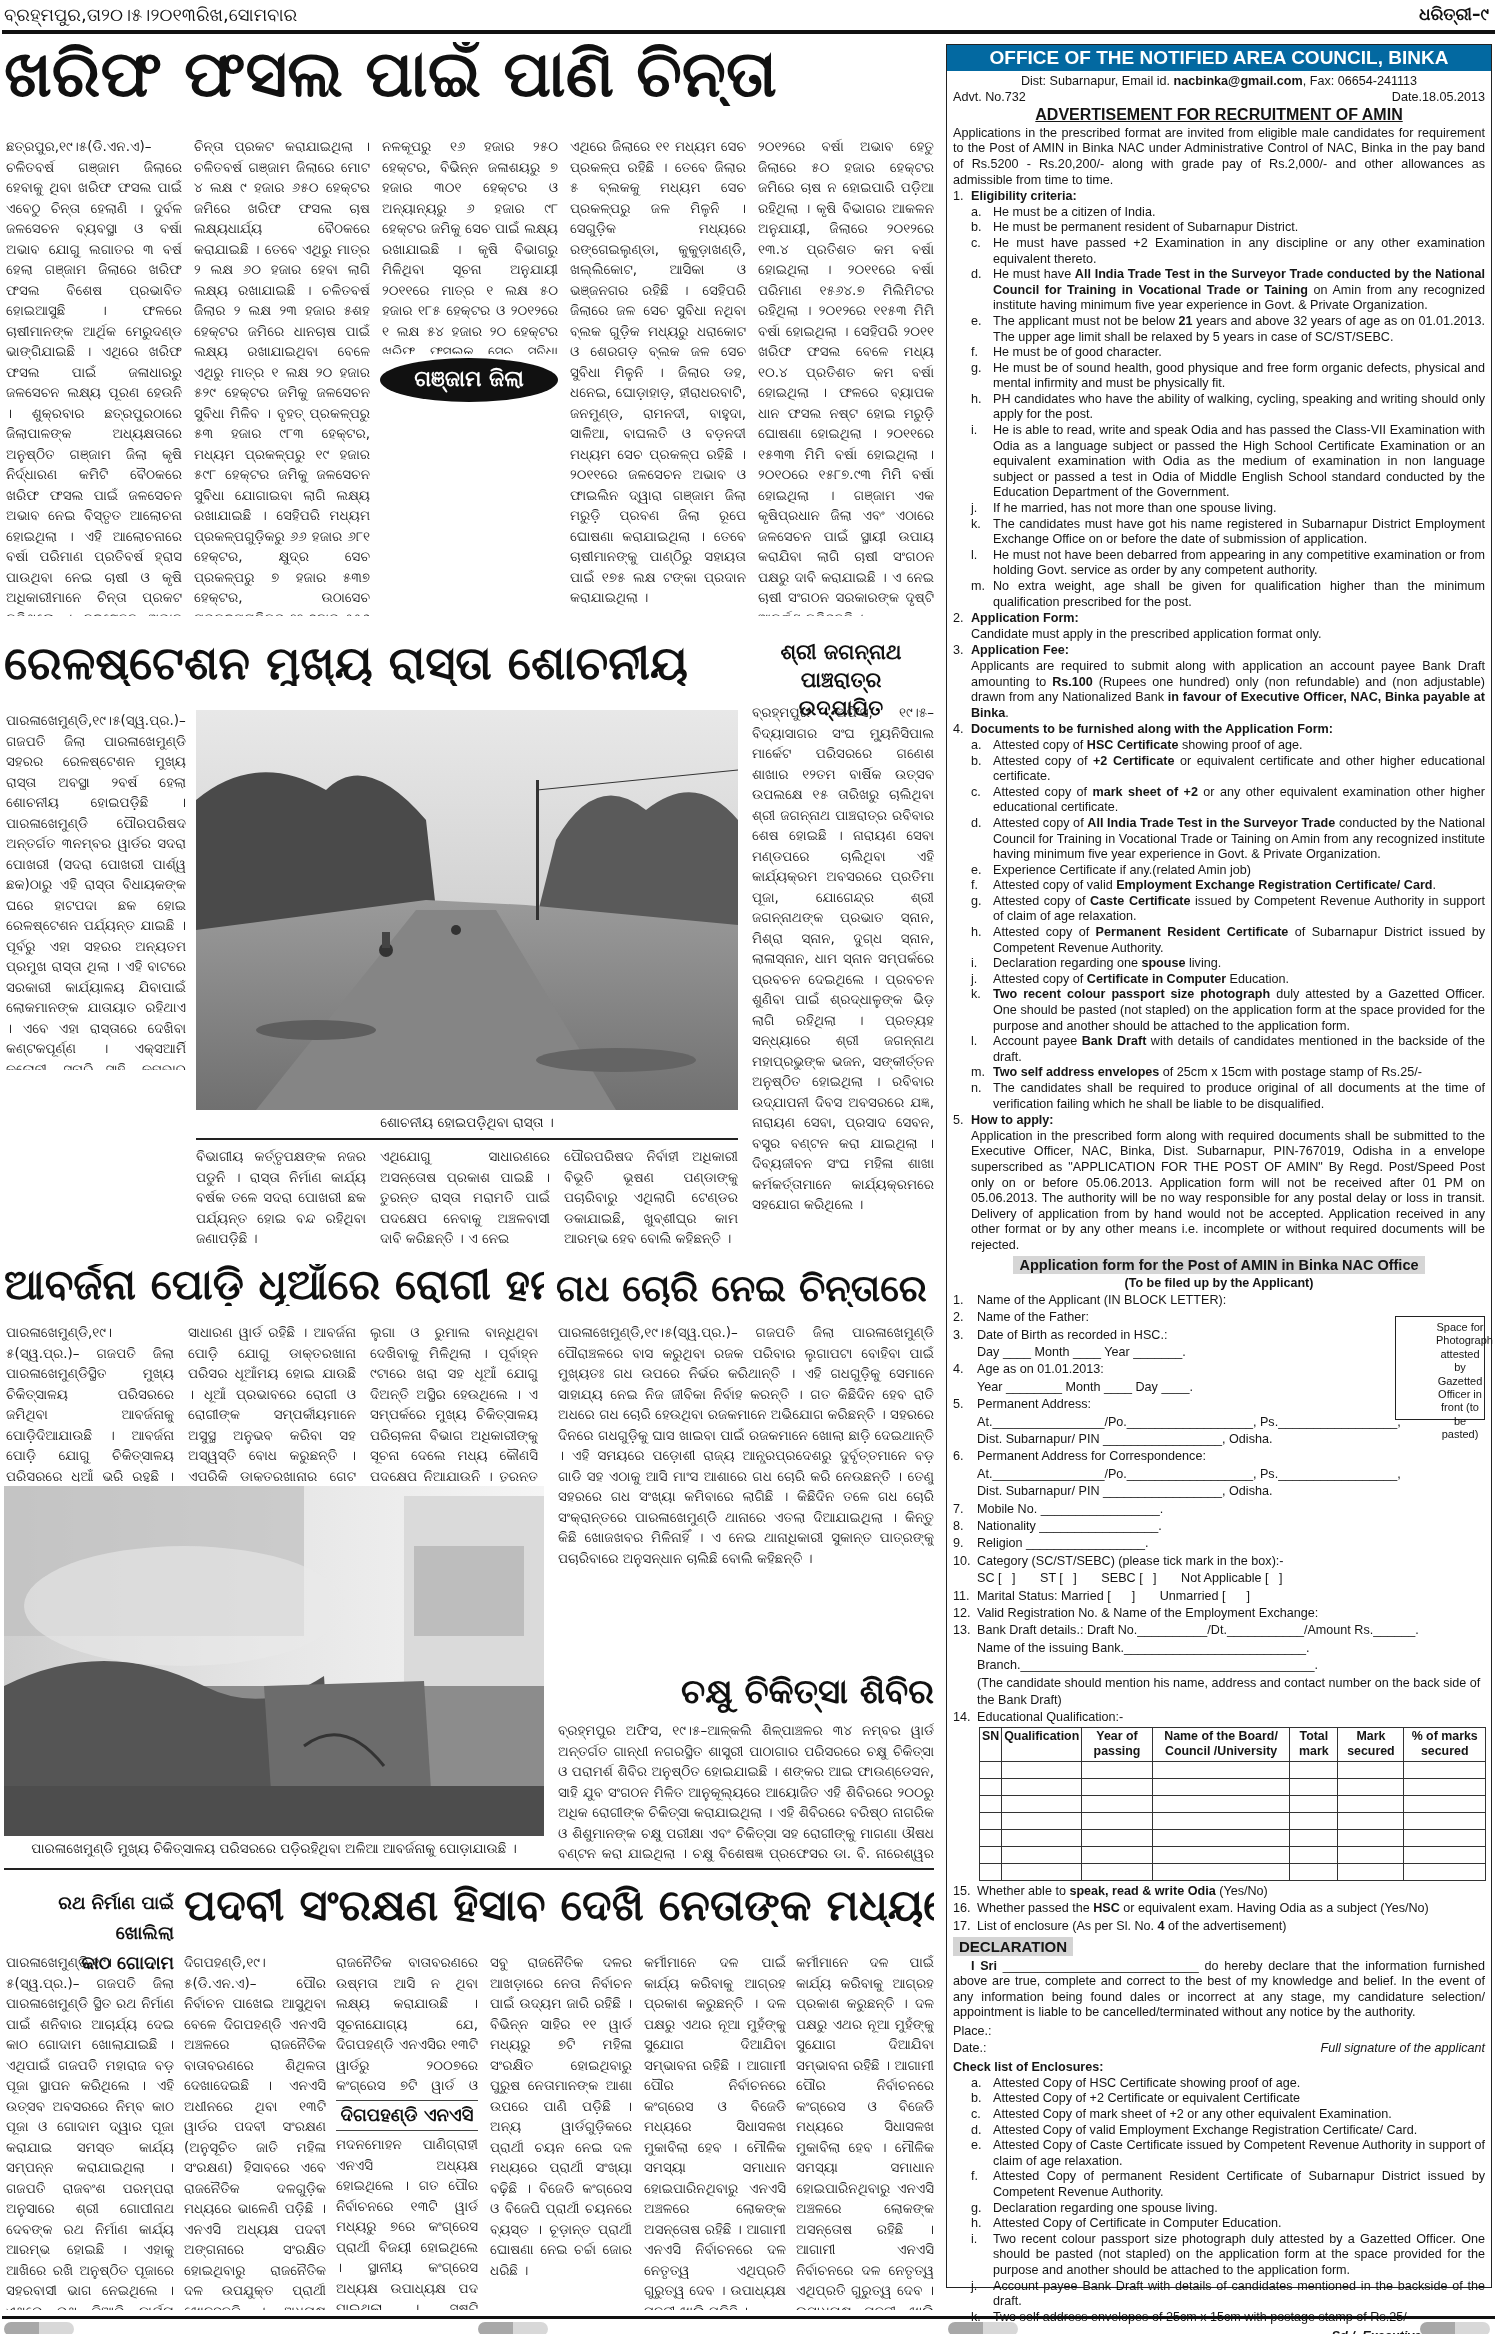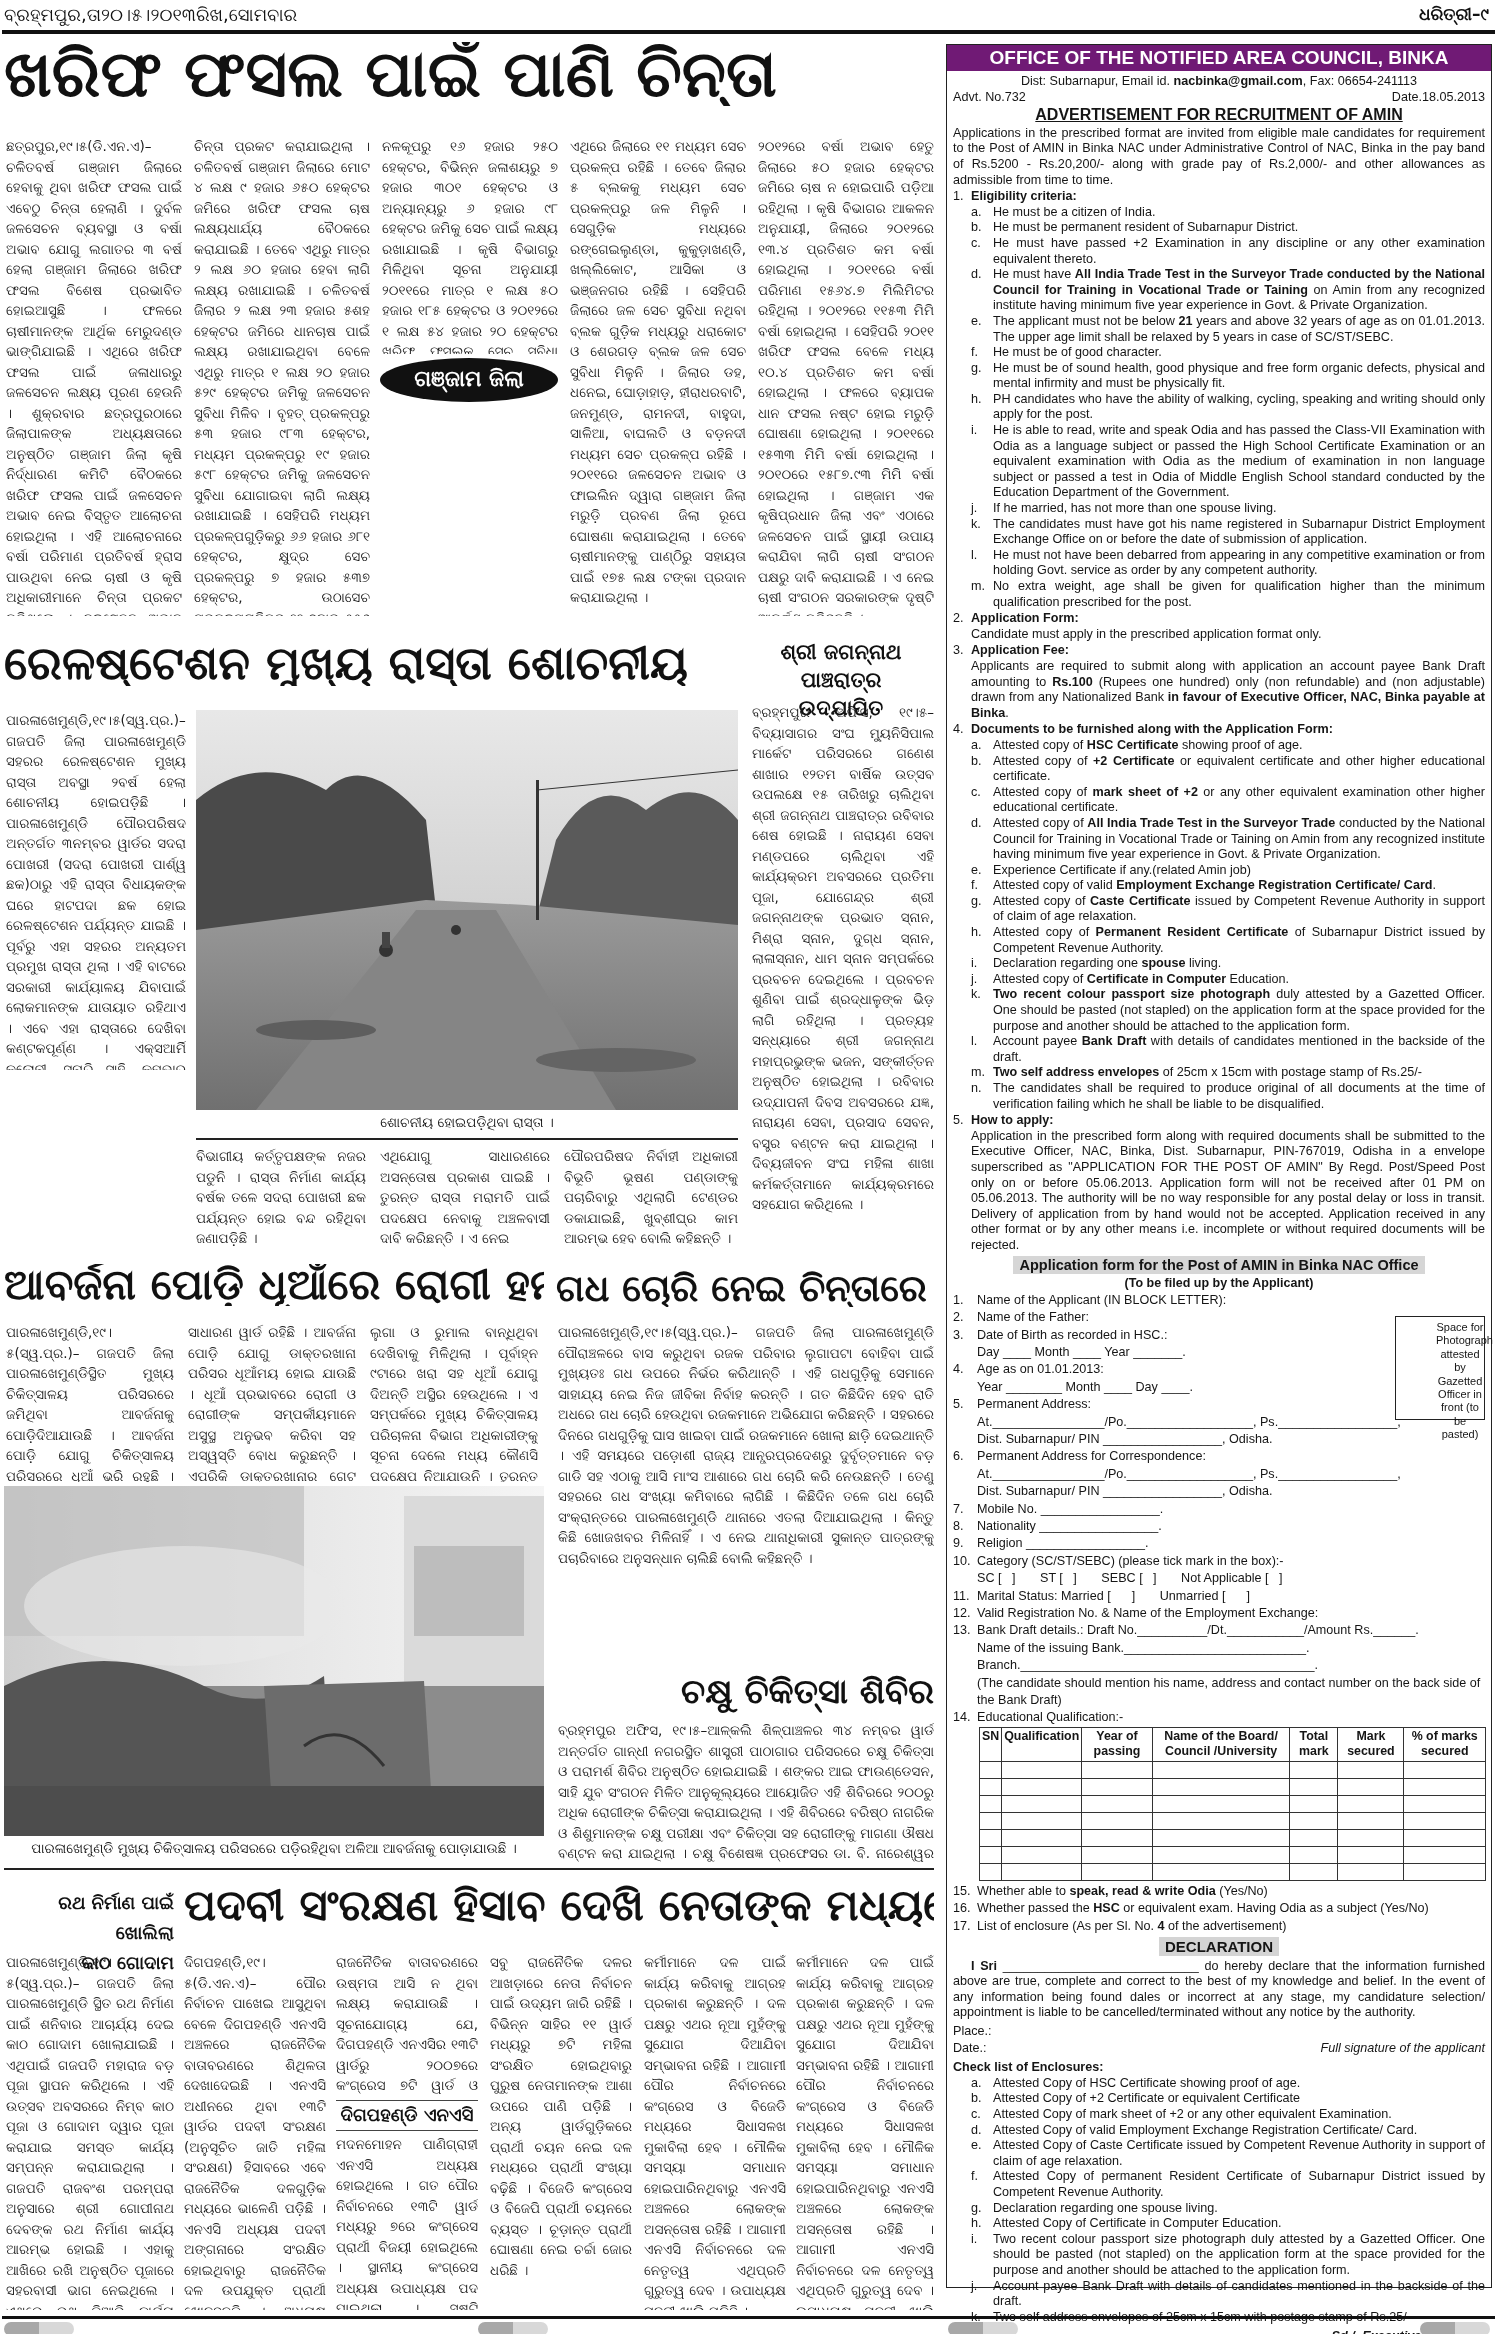--- a/index.html
+++ b/index.html
@@ -21,21 +21,21 @@
   .hr { position: absolute; height: 2px; background: #222; }
   .thinhr { position: absolute; height: 1px; background: #444; }
 
   .photo { position: absolute; overflow: hidden; }
   .caption { position: absolute; font-size: 13.5px; text-align: center; }
 
   .pill-badge { position: absolute; background: #111; color: #fff; border-radius: 50%; text-align: center; font-weight: bold; font-size: 22px; line-height: 42px; }
 
   
   .ad { position: absolute; left: 946px; top: 44px; width: 546px; height: 2244px; border: 1.5px solid #222; font-family: "Liberation Sans", sans-serif; font-size: 12.6px; line-height: 15.6px; color: #151515; }
-  .ad .ad-head { background: #701a75; color: #fff; font-weight: bold; font-size: 19px; text-align: center; height: 26px; line-height: 26px; letter-spacing: 0; white-space: nowrap; }
+  .ad .ad-head { background: #0369a1; color: #fff; font-weight: bold; font-size: 19px; text-align: center; height: 26px; line-height: 26px; letter-spacing: 0; white-space: nowrap; }
   .ad .inner { padding: 3px 6px 0 6px; }
   .ad .center { text-align: center; }
   .ad .row2 { display: flex; justify-content: space-between; gap: 21px; }
   .ad .big-title { text-align: center; font-weight: bold; font-size: 16px; text-decoration: underline; margin: 2px 0 3px; letter-spacing: 0; }
   .ad p.just { text-align: justify; }
   .ad .sec { display: flex; margin-top: 1px; }
   .ad .sec .num { width: 18px; flex: none; }
   .ad .sec .body { flex: 1; }
   .ad .item { display: flex; text-align: justify; }
   .ad .item .lbl { width: 22px; flex: none; padding-left: 0; }
@@ -45,21 +45,21 @@
   .ad .form-title { text-align: center; margin: 4px 0 2px; }
   .ad .form-title span { background: #d6d6d6; font-weight: bold; font-size: 14.5px; padding: 1px 6px; }
   .ad .form-sub { text-align: center; font-weight: bold; font-size: 12.5px; }
   .ad .frow { display: flex; line-height: 17.4px; }
   .ad .frow .n { width: 24px; flex: none; }
   .ad .frow .t { flex: 1; }
   .ad .photo-box { position: absolute; right: 6px; top: 1271px; width: 90px; height: 104px; border: 1.5px solid #222; font-size: 11px; line-height: 13.4px; text-align: center; padding-top: 4px; padding-left: 40px; }
   .ad table { border-collapse: collapse; margin-left: 26px; width: 507px; font-size: 12.4px; }
   .ad th { border: 1px solid #333; font-weight: bold; line-height: 15.5px; padding: 1px 2px; text-align: center; vertical-align: top; }
   .ad td { border: 1px solid #333; height: 17px; }
-  .ad .decl-title { text-align: center; margin: 4px 0 2px; }
+  .ad .decl-title { text-align: left; margin: 4px 0 2px; }
   .ad .decl-title span { background: #d4d4d4; font-weight: bold; font-size: 15px; padding: 1px 6px; }
   .ad .sig { text-align: right; font-weight: bold; font-style: italic; padding-right: 20px; line-height: 16px; }
 
   
   .footer-rule { position: absolute; left: 2px; right: 2px; top: 2316px; height: 3px; background: #111; }
   .tab-deco { position: absolute; top: 2322px; width: 70px; height: 14px; border-radius: 7px; background: linear-gradient(90deg, #a8a8a8 0 50%, #d8d8d8 50% 100%); }
 </style>
 </head>
 <body>
 

